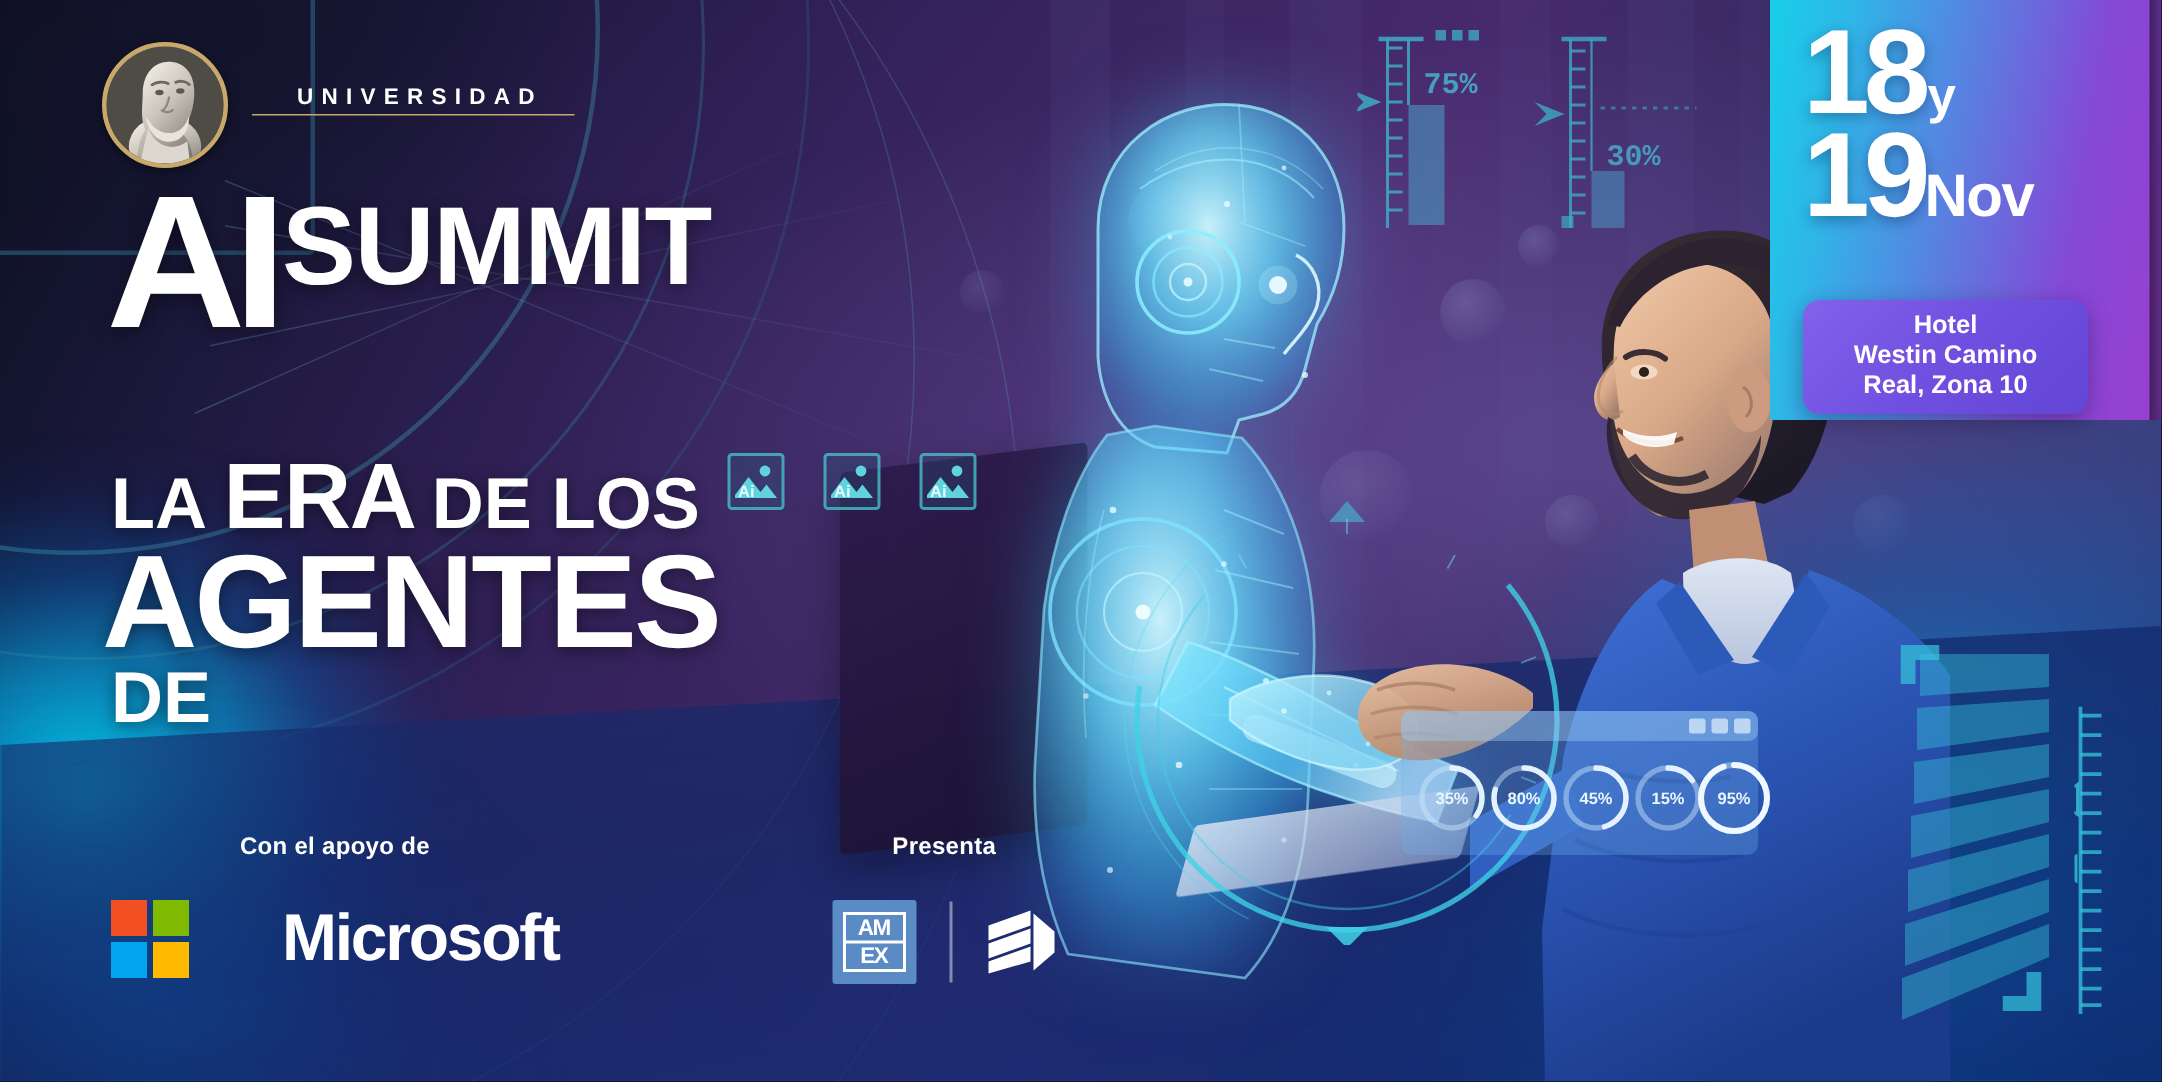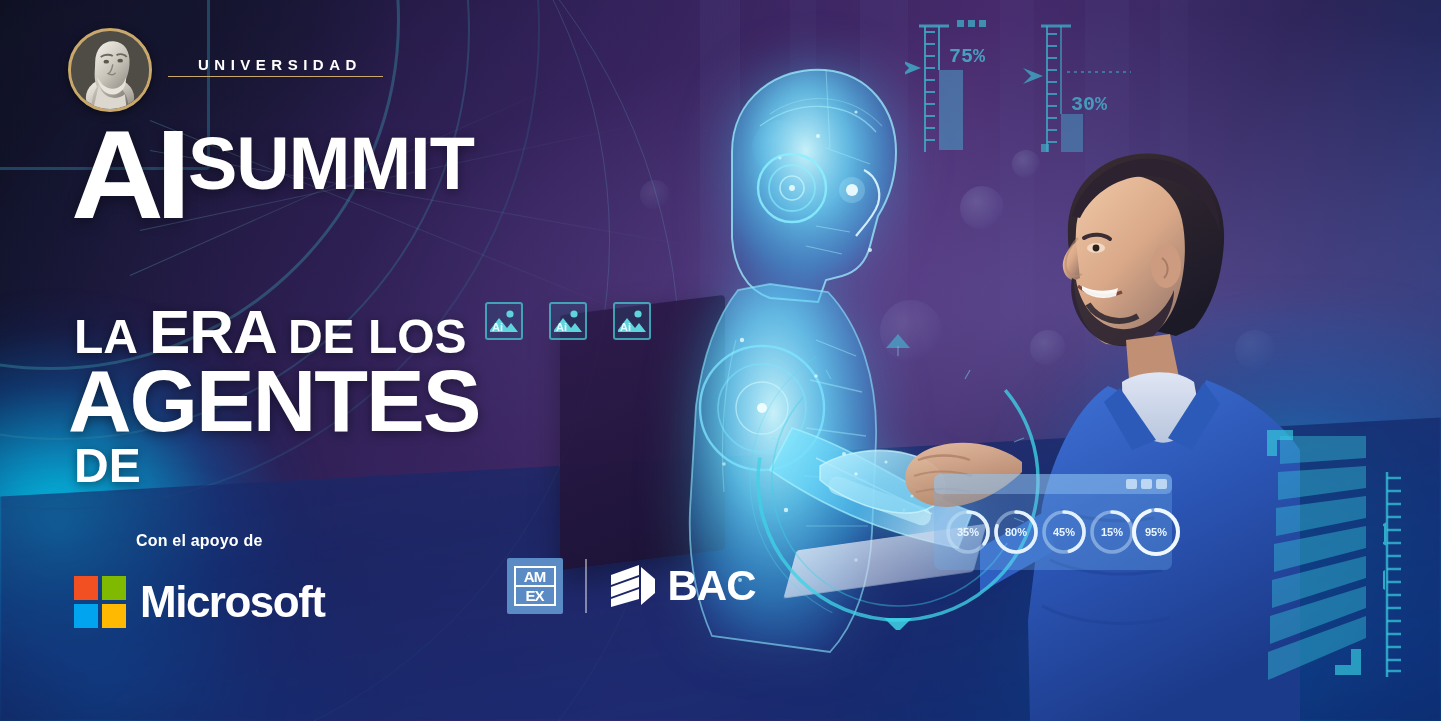--- a/index.html
+++ b/index.html
@@ -156,27 +156,27 @@
   .hl-row{ display:flex; align-items:baseline; }
   .hl-sm{ font-size:48px; font-weight:bold; letter-spacing:0px; text-shadow:0 2px 10px rgba(0,0,0,0.45); }
   .hl-lg{ font-size:62px; font-weight:bold; letter-spacing:-1px; text-shadow:0 2px 10px rgba(0,0,0,0.45); }
   .hl-xl{ font-size:88px; font-weight:bold; letter-spacing:-2px; line-height:0.92; text-shadow:0 2px 12px rgba(0,0,0,0.45); }
   .hl-r1{ margin-bottom:-4px; }
   .hl-r2{ margin:-6px 0 -2px -6px; }
   .hl-r3{ margin-top:-4px; }
   .sp{ width:11px; display:inline-block; }
 
   
-  .sponsors{ position:absolute; left:74px; top:532px; z-index:25; display:flex; align-items:flex-start; }
+  .sponsors{ position:absolute; left:74px; top:556px; z-index:25; display:flex; align-items:flex-start; }
   .sp-block{ }
   .sp-block.second{ margin-left:182px; }
   .sp-label{ color:#fff; font-size:16px; font-weight:bold; text-align:center; letter-spacing:0.2px; }
   .sp-logos{ margin-top:26px; display:flex; align-items:center; }
 
-  .ms-logo{ display:flex; align-items:center; }
+  .ms-logo{ display:flex; align-items:center;gap:48px; }
   .ms-grid{ width:52px; height:52px; display:grid; grid-template-columns:1fr 1fr; grid-template-rows:1fr 1fr; gap:4px; }
   .ms-grid i{ display:block; }
   .ms-name{ color:#fff; font-size:44px; font-weight:bold; margin-left:14px; letter-spacing:-1.5px; }
 
   .amex{
     width:56px; height:56px; background:#5a8bc4; border-radius:2px;
     display:flex; align-items:center; justify-content:center; position:relative;
   }
   .amex-inner{ width:42px; height:40px; border:2px solid #fff; display:flex; flex-direction:column; }
   .amex-t{ flex:1; display:flex; align-items:center; justify-content:center; color:#fff; font-size:15px; font-weight:bold; letter-spacing:-1px; border-bottom:2px solid #fff; }
@@ -690,39 +690,56 @@
               <i style="background:#7FBA00"></i>
             <i style="background:#00A4EF"></i>
               <i style="background:#FFB900"></i>
           </div>
           <div class="ms-name">Microsoft</div>
         </div>
       </div>
     </div>
 
     <div class="sp-block second">
+      <div class="sp-label">Presenta</div>
       <div class="sp-logos">
         <div class="amex">
           <div class="amex-inner">
             <div class="amex-t">AM</div>
             <div class="amex-b">EX</div>
           </div>
         </div>
         <div class="divider"></div>
         <div class="bac">
           <div class="bac-mark">
             <svg width="48" height="46" viewBox="0 0 48 46">
               <g fill="#ffffff">
                 <path d="M2 12 L30 2 L30 12 L2 22 Z"></path>
                 <path d="M2 24 L30 14 L30 24 L2 34 Z"></path>
                 <path d="M2 36 L30 26 L30 36 L2 44 Z"></path>
                 <path d="M32 4 L46 16 L46 30 L32 42 Z"></path>
               </g>
             </svg>
           </div>
-          <div class="bac-name">BAC</div>
         </div>
       </div>
     </div>
   </div>
 
+  <div class="date-panel">
+    <div class="date-rows">
+      <div class="date-line">
+        <span class="date-num">18</span>
+        <span class="date-sep">y</span>
+      </div>
+      <div class="date-line">
+        <span class="date-num">19</span>
+        <span class="date-mon">Nov</span>
+      </div>
+    </div>
+    <div class="venue-badge">
+      <div>Hotel</div>
+      <div>Westin Camino</div>
+      <div>Real, Zona 10</div>
+    </div>
+  </div>
 
 </div>
 
 </body></html>

